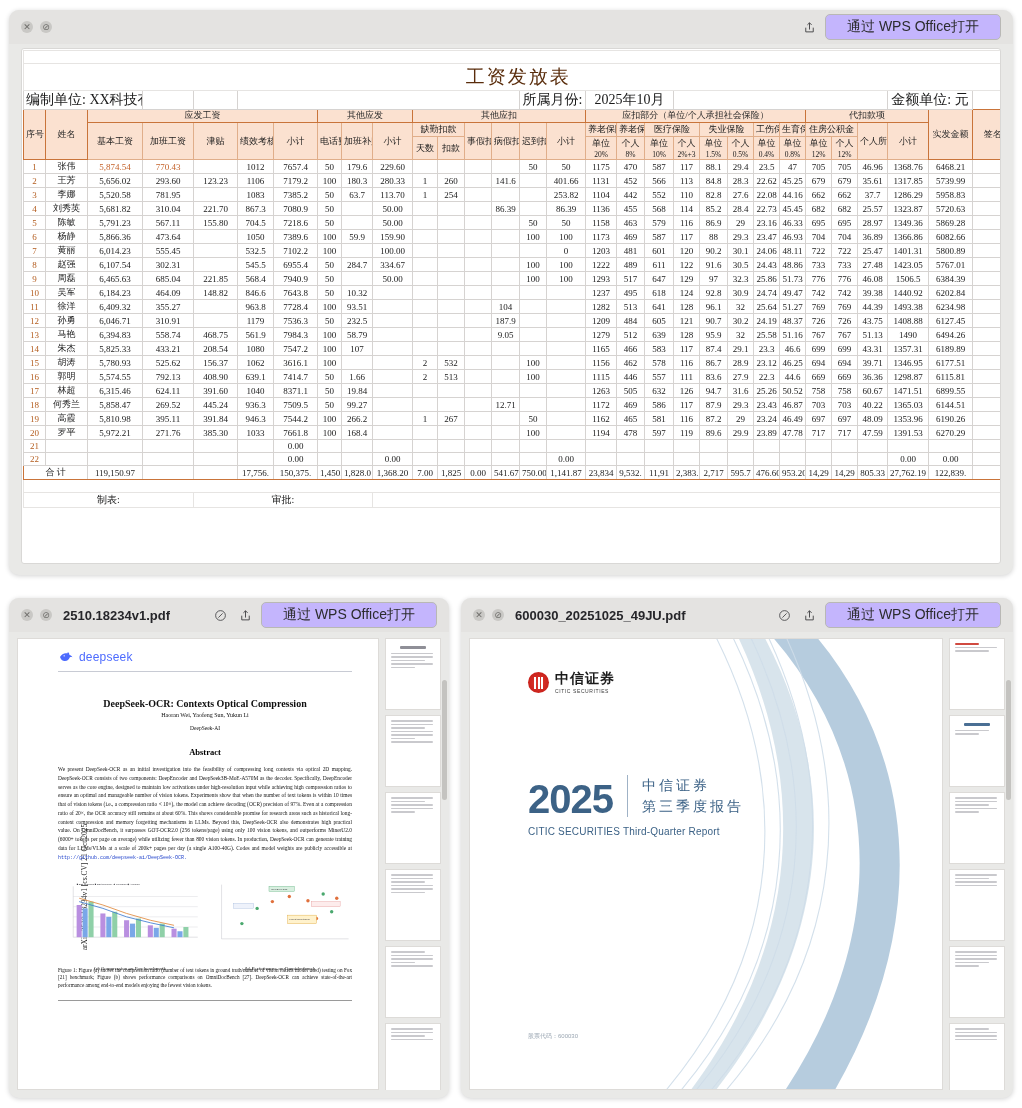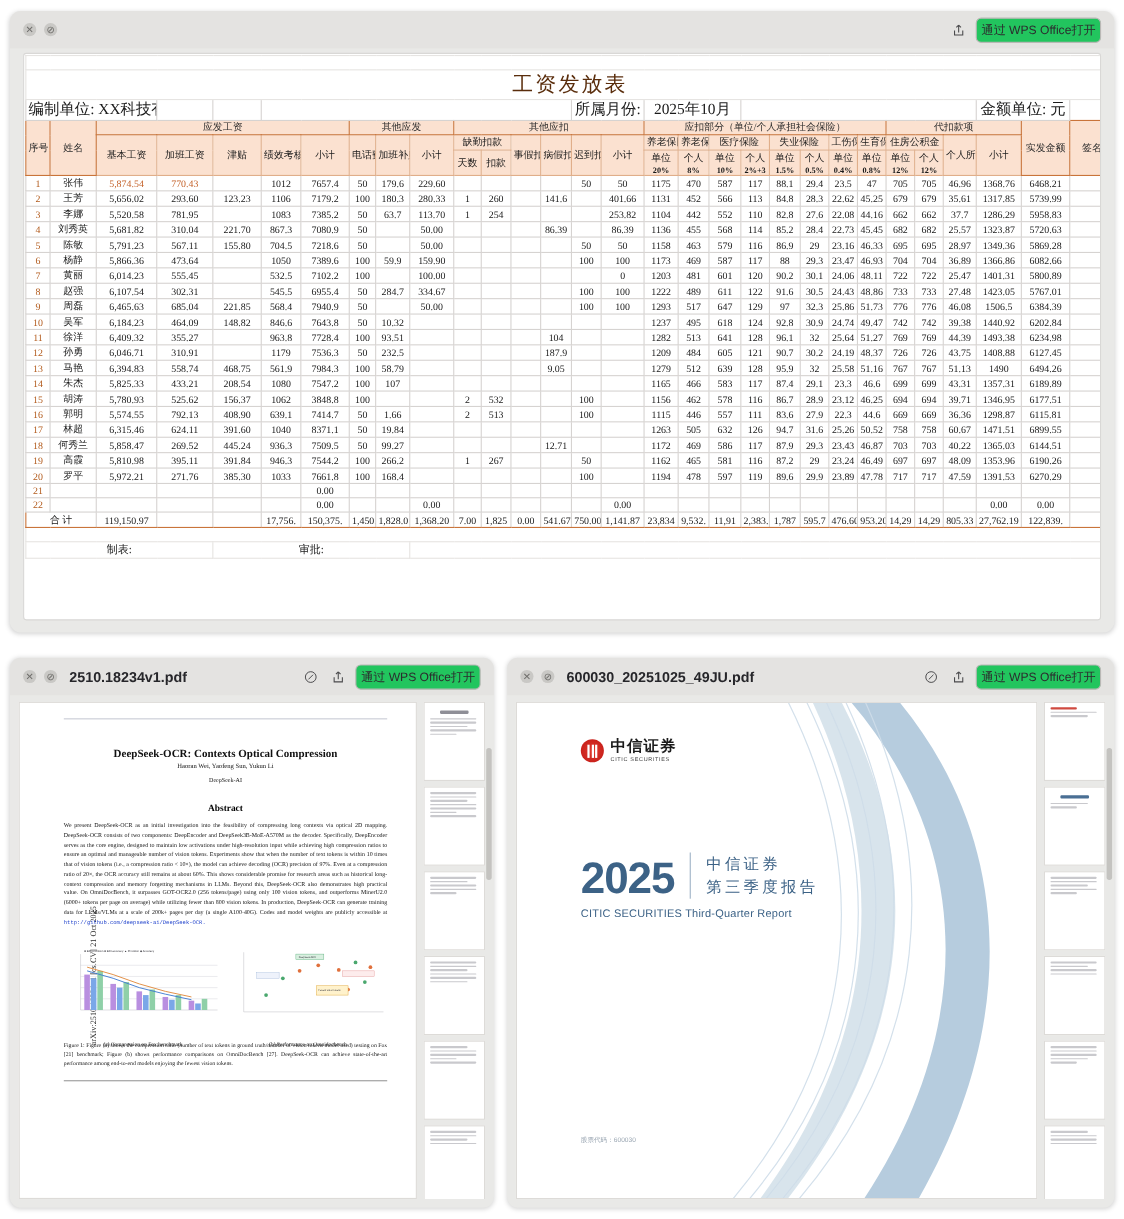--- a/index.html
+++ b/index.html
@@ -38,23 +38,23 @@
     margin-left: 4px; white-space: nowrap; overflow: hidden;
     text-overflow: ellipsis;
   }
   .tb-spacer { flex: 1 1 auto; }
   .tb-icon {
     width: 18px; height: 18px; color: #4a4a4c;
     display: inline-flex; align-items: center; justify-content: center;
     font-size: 13px; flex: 0 0 auto;
   }
   .tb-btn {
-    font-size: 11px; color: #2c2c2e;
+    font-size: 14px; color: #2c2c2e;
     border: 1px solid #b9b8b5; border-radius: 5px;
-    padding: 3px 4px; background: #22c55e;
+    padding: 3px 21px; background: #c4b5fd;
     white-space: nowrap; flex: 0 0 auto;
   }
 
   
   #win-sheet { left: 9px; top: 10px; width: 1004px; height: 565px; }
   .sheet-canvas {
     position: absolute; left: 12px; top: 38px;
     width: 980px; height: 516px;
     background: #ffffff;
     border: 1px solid #d9d8d6;
@@ -90,21 +90,21 @@
   .meta-l { text-align: left; padding-left: 4px; }
   .meta-r { text-align: right; padding-right: 4px; }
   .hdr {
     background: #fbe1d0;
     border: 1px solid #c9743a !important;
     color: #2b2b2b;
     font-size: 9px;
     line-height: 1.05;
   }
   .hdr-sub { background: #fbe1d0; border: 1px solid #e0ae8a !important; }
-  .pct { font-size: 7.5px; font-weight: bold; }
+  .pct { font-size: 7.5px; }
   .num { text-align: right; padding-right: 3px; }
   .idx { color: #b35c1e; }
   .orange-txt { color: #c4622a; }
   .total-row td {
     border-top: 1px solid #c9743a !important;
     border-bottom: 1px solid #c9743a !important;
     font-size: 9px;
   }
   .total-row td.sep { border-left: 1px solid #c9743a !important; }
   .foot-row td { height: 20px; font-size: 10px; border: 1px solid #e6e4e2 !important; }
@@ -835,21 +835,21 @@
             <td class="num">6189.89</td>
             <td class="num"></td>
           </tr>
           <tr class="rowline">
             <td class="idx">15</td>
             <td>胡涛</td>
             <td class="num">5,780.93</td>
             <td class="num">525.62</td>
             <td class="num">156.37</td>
             <td class="num">1062</td>
-            <td class="num">3848.8</td>
+            <td class="num">3616.1</td>
             <td class="num">100</td>
             <td class="num"></td>
             <td class="num"></td>
             <td class="num">2</td>
             <td class="num">532</td>
             <td class="num"></td>
             <td class="num"></td>
             <td class="num">100</td>
             <td class="num"></td>
             <td class="num">1156</td>
@@ -1107,21 +1107,21 @@
         <td class="num sep">7.00</td>
         <td class="num">1,825</td>
         <td class="num">0.00</td>
         <td class="num">541.67</td>
         <td class="num">750.00</td>
         <td class="num">1,141.87</td>
         <td class="num sep">23,834</td>
         <td class="num">9,532.</td>
         <td class="num">11,91</td>
         <td class="num">2,383.</td>
-        <td class="num">1,787</td>
+        <td class="num">2,717</td>
         <td class="num">595.7</td>
         <td class="num">476.60</td>
         <td class="num">953.20</td>
         <td class="num sep">14,29</td>
         <td class="num">14,29</td>
         <td class="num">805.33</td>
         <td class="num">27,762.19</td>
         <td class="num sep">122,839.</td>
         <td class="sep"></td>
       </tr>
@@ -1157,20 +1157,29 @@
           <path d="M3.4 8.2v5.2h9.2V8.2"></path>
       </svg>
     </span>
     <span class="tb-btn">通过 WPS Office打开</span>
   </div>
 
   <div class="pdf-body">
     <div class="pdf-page">
       <div class="arxiv-stamp">arXiv:2510.18234v1  [cs.CV]  21 Oct 2025</div>
       <div class="ds-inner">
+        <div class="ds-logo">
+          <span class="ds-whale">
+            <svg viewBox="0 0 24 24" width="16" height="16" fill="#4d6bfe">
+              <path d="M3 12c2.2-4.3 6.6-6.4 10.4-5.6.7.2 1.2-.2 1-.9-.2-.6.3-1 .8-.6 1.3 1 2 2.6 1.9 4.2 2 .4 3.6 1.6 4.6 3.3-1.6-.6-3-.5-4.2.3-.8 2.9-3.5 5.1-6.9 5.3C7 18.3 4 15.7 3 12z"></path>
+              <circle cx="9.3" cy="10.3" r="1.1" fill="#fff"></circle>
+            </svg>
+          </span>
+          <span class="ds-logotext">deepseek</span>
+        </div>
         <div class="ds-rule"></div>
 
         <div class="ds-title">DeepSeek-OCR: Contexts Optical Compression</div>
         <div class="ds-authors">Haoran Wei, Yaofeng Sun, Yukun Li</div>
         <div class="ds-affil">DeepSeek-AI</div>
         <div class="ds-abs-h">Abstract</div>
         <div class="ds-abs"><span>We present DeepSeek-OCR as an initial investigation into the feasibility of compressing long contexts via optical 2D mapping. DeepSeek-OCR consists of two components: DeepEncoder and DeepSeek3B-MoE-A570M as the decoder. Specifically, DeepEncoder serves as the core engine, designed to maintain low activations under high-resolution input while achieving high compression ratios to ensure an optimal and manageable number of vision tokens. Experiments show that when the number of text tokens is within 10 times that of vision tokens (i.e., a compression ratio &lt; 10×), the model can achieve decoding (OCR) precision of 97%. Even at a compression ratio of 20×, the OCR accuracy still remains at about 60%. This shows considerable promise for research areas such as historical long-context compression and memory forgetting mechanisms in LLMs. Beyond this, DeepSeek-OCR also demonstrates high practical value. On OmniDocBench, it surpasses GOT-OCR2.0 (256 tokens/page) using only 100 vision tokens, and outperforms MinerU2.0 (6000+ tokens per page on average) while utilizing fewer than 800 vision tokens. In production, DeepSeek-OCR can generate training data for LLMs/VLMs at a scale of 200k+ pages per day (a single A100-40G). Codes and model weights are publicly accessible at </span><span class="ds-link">http://github.com/deepseek-ai/DeepSeek-OCR.</span></div>
 
         <div class="ds-figs">
           <div class="ds-fig">

